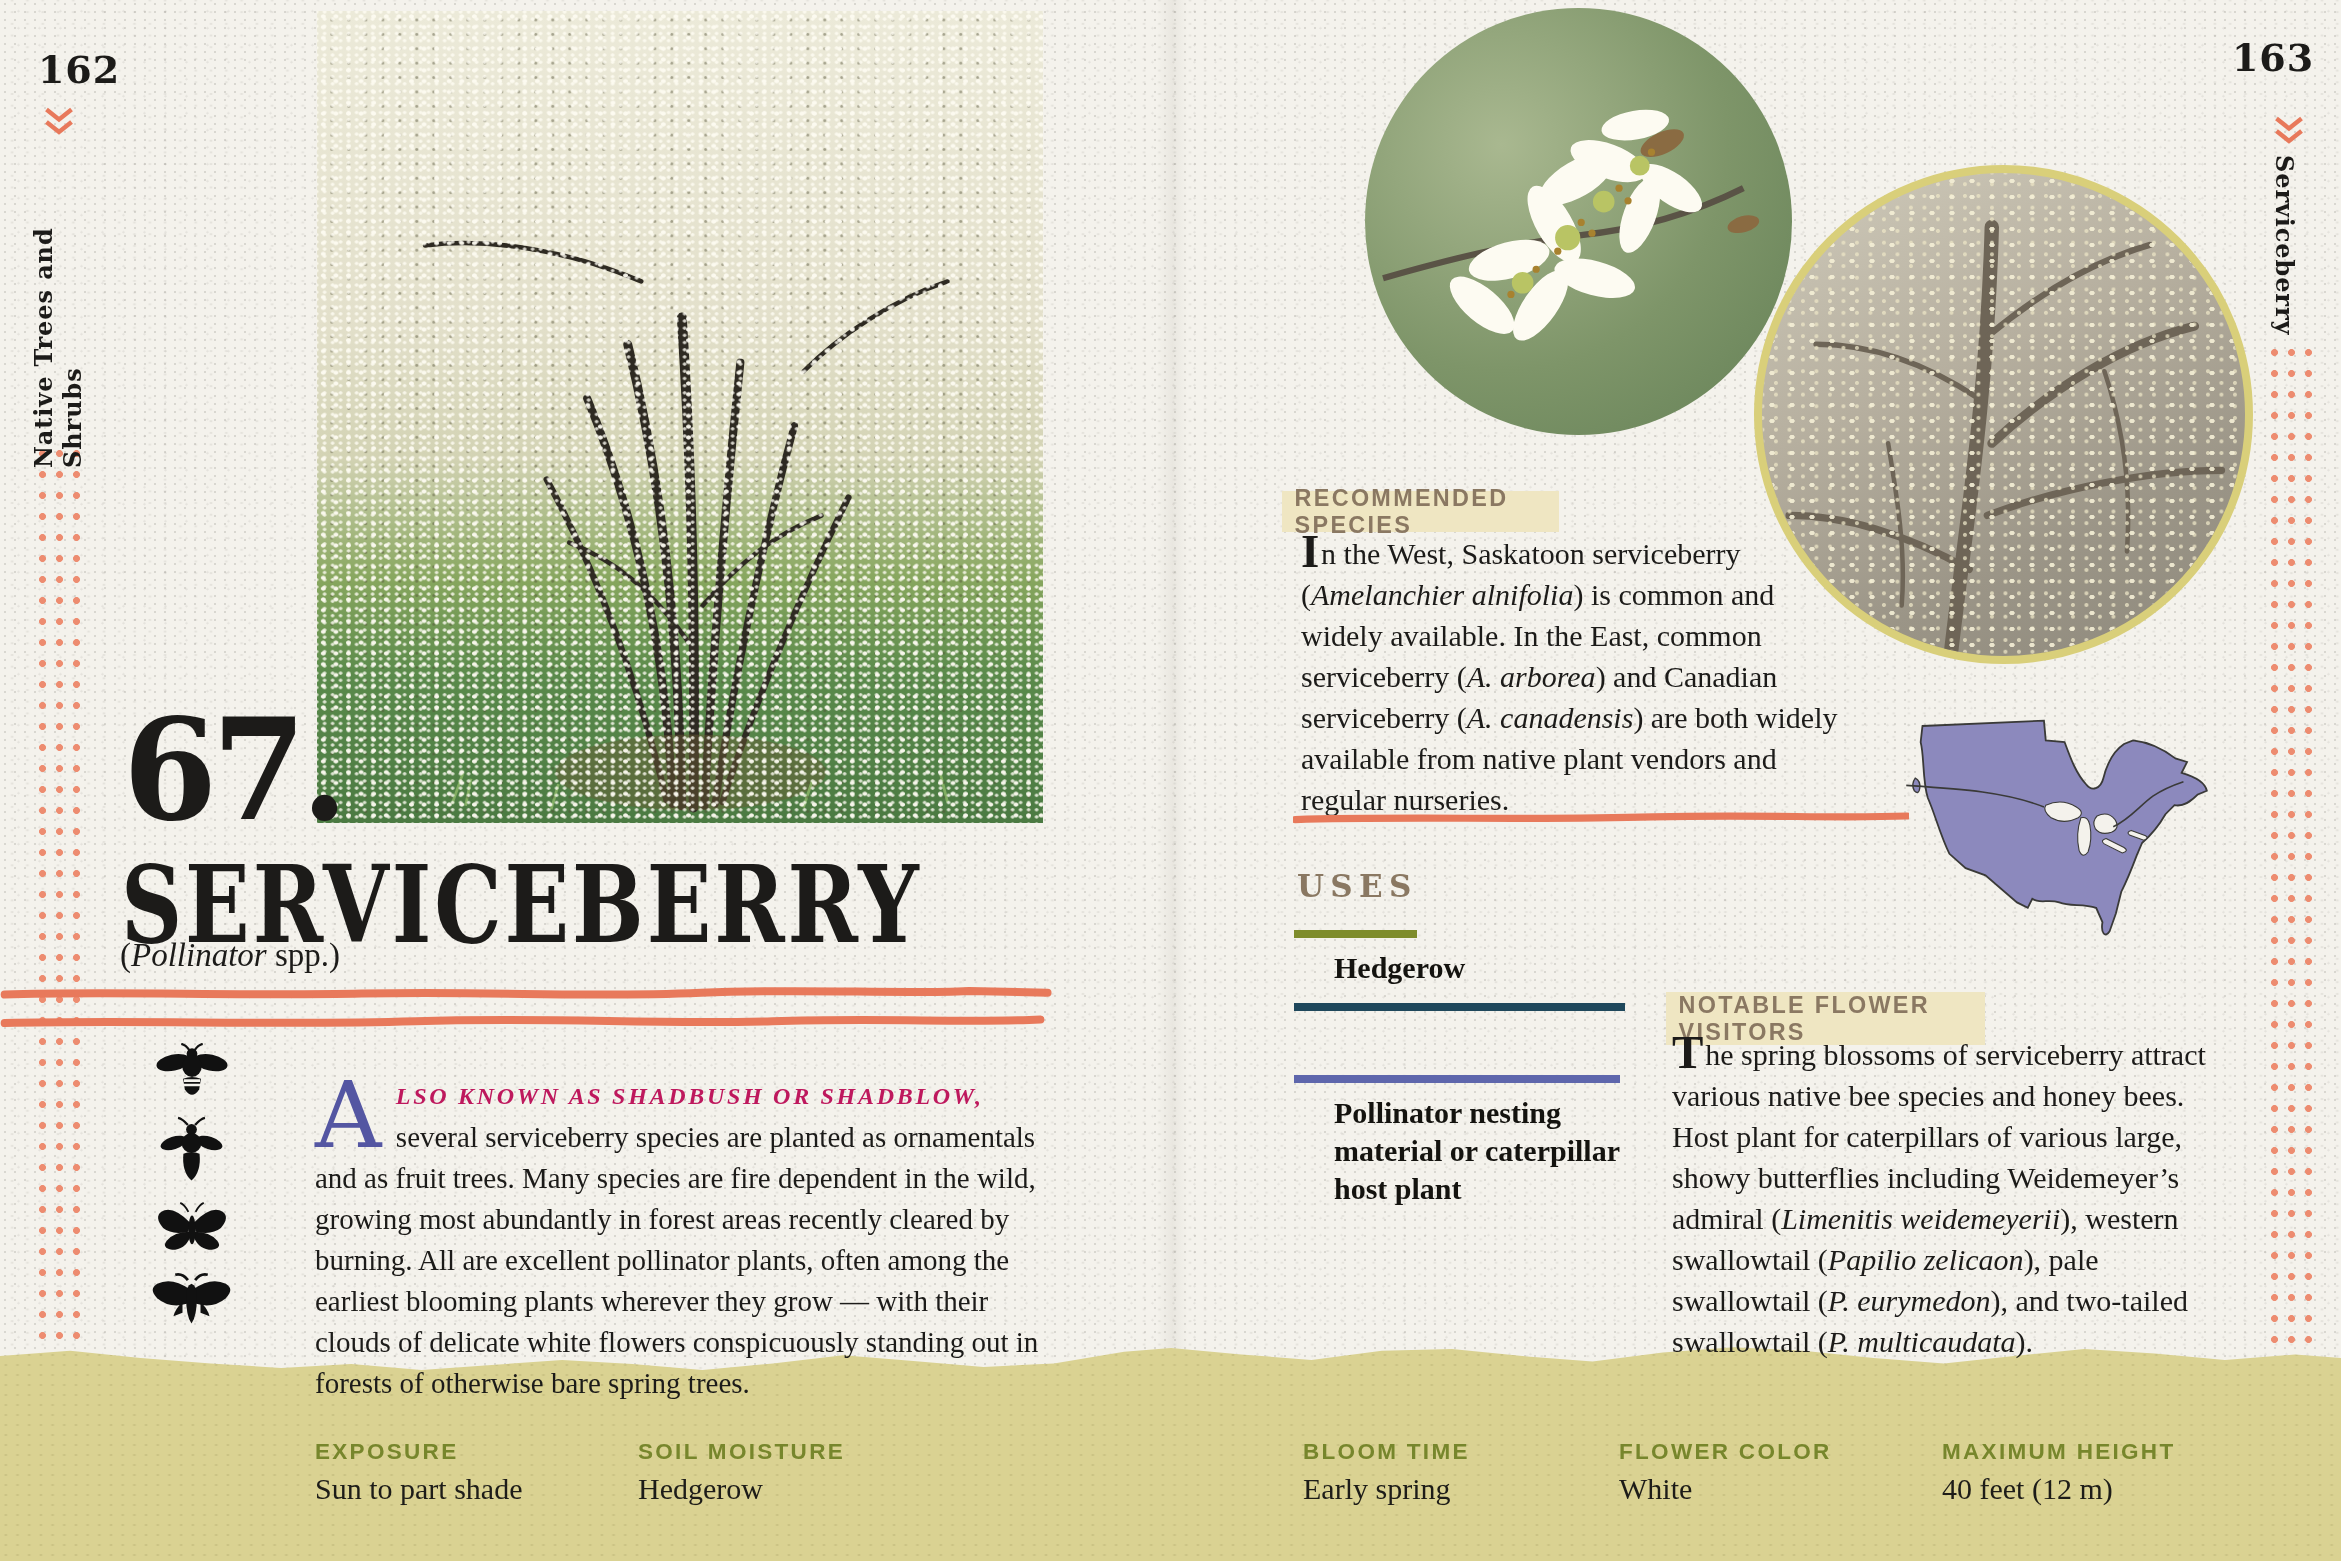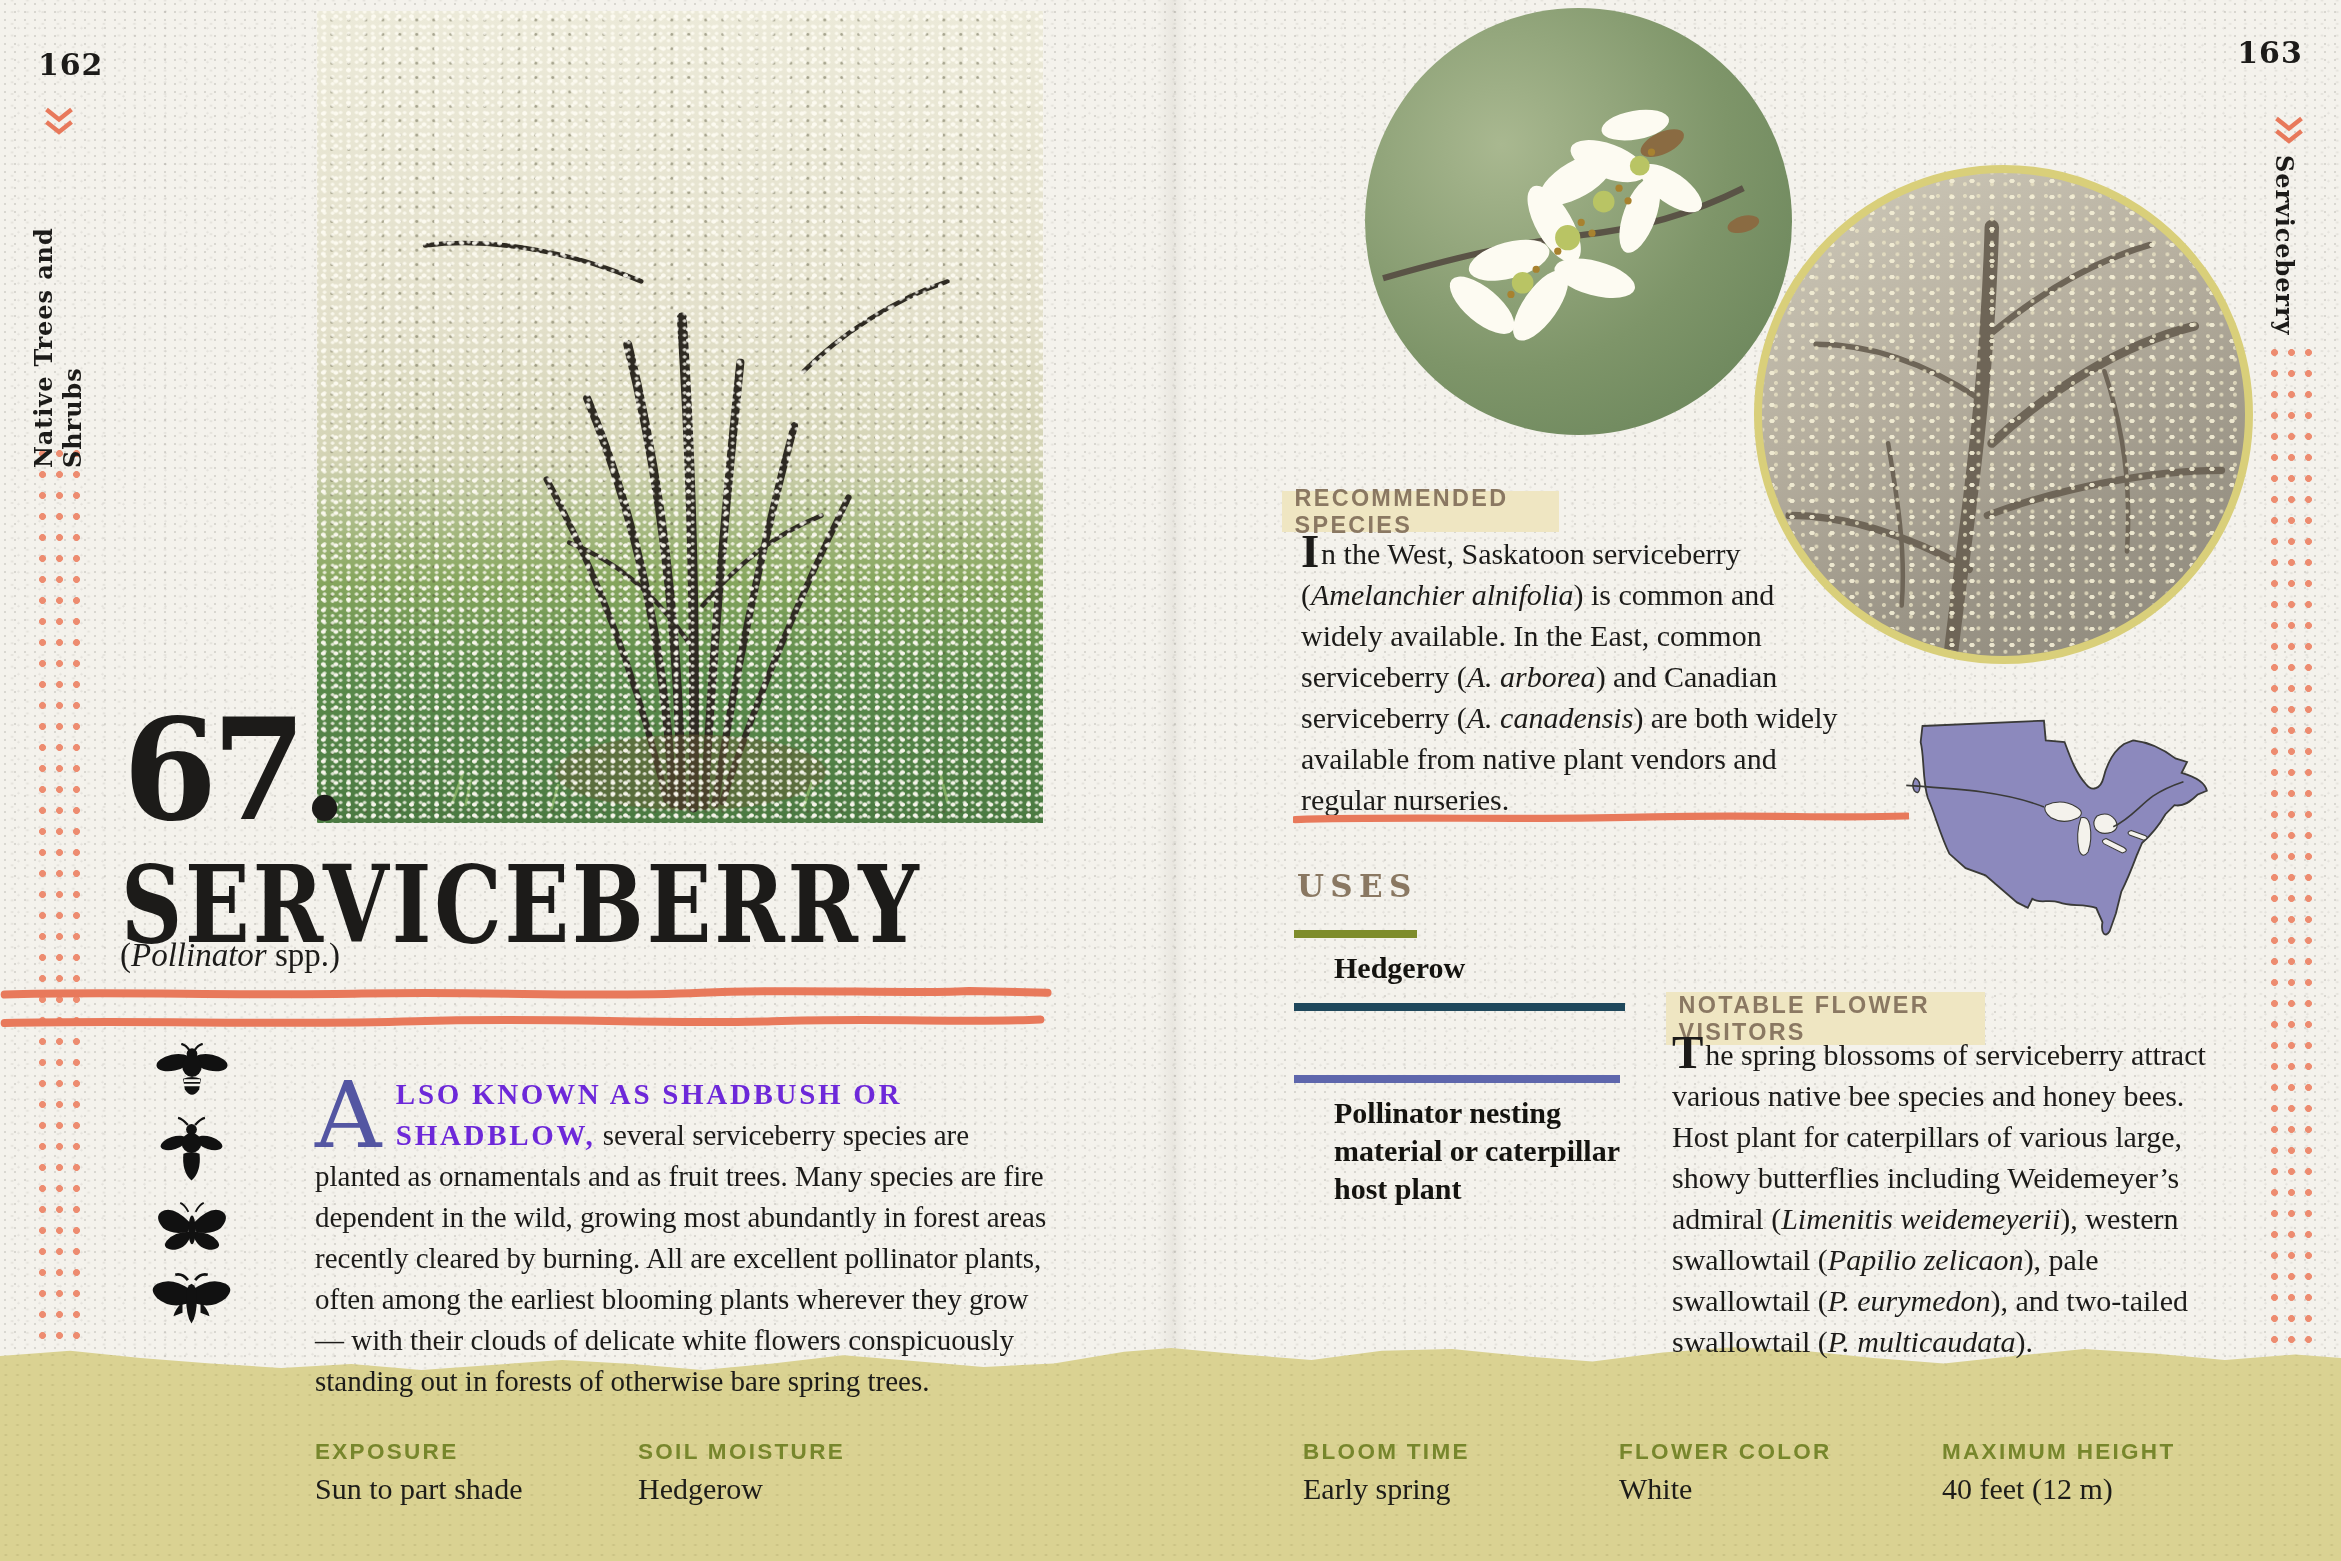--- a/index.html
+++ b/index.html
@@ -10,21 +10,21 @@
     background-image:
       radial-gradient(rgba(120,118,110,.22) 0.9px, transparent 1.4px),
       radial-gradient(rgba(150,148,138,.16) 1.1px, transparent 1.8px),
       radial-gradient(rgba(100,98,90,.12) 0.9px, transparent 1.6px);
     background-size:10px 8px,15.3px 11.7px,21px 17px;
     background-position:0 0,4.5px 6.3px,8px 2.7px;z-index:3;}
   .gutter{position:absolute;left:1157px;top:0;width:31px;height:1561px;z-index:2;
     background:linear-gradient(90deg,transparent,rgba(90,85,70,.07) 50%,transparent);}
   
   .pagenum{position:absolute;font-family:"DejaVu Serif",serif;font-weight:700;
-    font-size:30px;letter-spacing:0.9px;z-index:6;}
+    font-size:38px;letter-spacing:0.9px;z-index:6;}
   .vlabel{position:absolute;font-family:"DejaVu Serif",serif;font-weight:700;
     font-size:24px;letter-spacing:0.9px;z-index:6;writing-mode:vertical-rl;}
   .vlabel.up{transform:rotate(180deg);}
   .chev{position:absolute;z-index:6;}
   .dots{position:absolute;z-index:4;
     background-image:radial-gradient(circle at 4.5px 4.5px,#ED8C70 3.1px,transparent 3.8px);
     background-size:17px 21px;}
   
   .photo{position:absolute;left:317px;top:10.8px;width:726px;height:812px;z-index:4;
     background:linear-gradient(180deg,#ecead9 0%,#e3e0cb 38%,#d3d3b4 55%,#87a65e 70%,#5a8a4b 82%,#4b7a42 100%);}
@@ -42,21 +42,21 @@
   .title span{display:inline-block;font-family:"DejaVu Serif",serif;font-weight:700;
     font-size:106px;line-height:1;letter-spacing:3.6px;transform:scaleX(.8);transform-origin:0 0;}
   .latin{position:absolute;left:120px;top:937px;z-index:5;font-size:33px;}
   .squiggle{position:absolute;z-index:5;}
   .insects{position:absolute;left:151px;top:1043px;width:81px;z-index:5;
     display:flex;flex-direction:column;align-items:center;gap:14.4px;}
   .body-par{position:absolute;left:315px;top:1045px;width:742px;z-index:5;
     font-size:29px;line-height:41px;text-align:left;}
   .dropcap{float:left;font-family:"DejaVu Serif",serif;font-size:92px;line-height:74px;
     color:#5456A2;padding:5.4px 14.4px 0 0;font-weight:400;}
-  .sc{color:#6d28d9;font-weight:700;font-size:29px;letter-spacing:2.7px;}
+  .sc{color:#be185d;font-weight:700;font-size:24px;letter-spacing:2.7px;font-style:italic;}
   .it{font-style:italic;}
   .ini{font-size:47px;font-weight:700;line-height:0;vertical-align:-2.7px;margin-right:1.8px;}
   
   .circle{position:absolute;border-radius:50%;z-index:4;overflow:hidden;}
   .c1{left:1365px;top:8px;width:427px;height:427px;
     background:radial-gradient(circle at 32% 32%,#a9b890,#7e9569 55%,#648056 100%);}
   .c2{left:1754px;top:165px;width:499px;height:499px;border:8px solid #D9CF7A;
     box-sizing:border-box;background:linear-gradient(155deg,#cfcaba 0%,#b6af9f 40%,#9b9587 72%,#8e897c 100%);}
   .c2::after{content:"";position:absolute;inset:0;border-radius:50%;
     background-image:radial-gradient(rgba(244,239,214,.9) 2.3px,transparent 3.1px),

